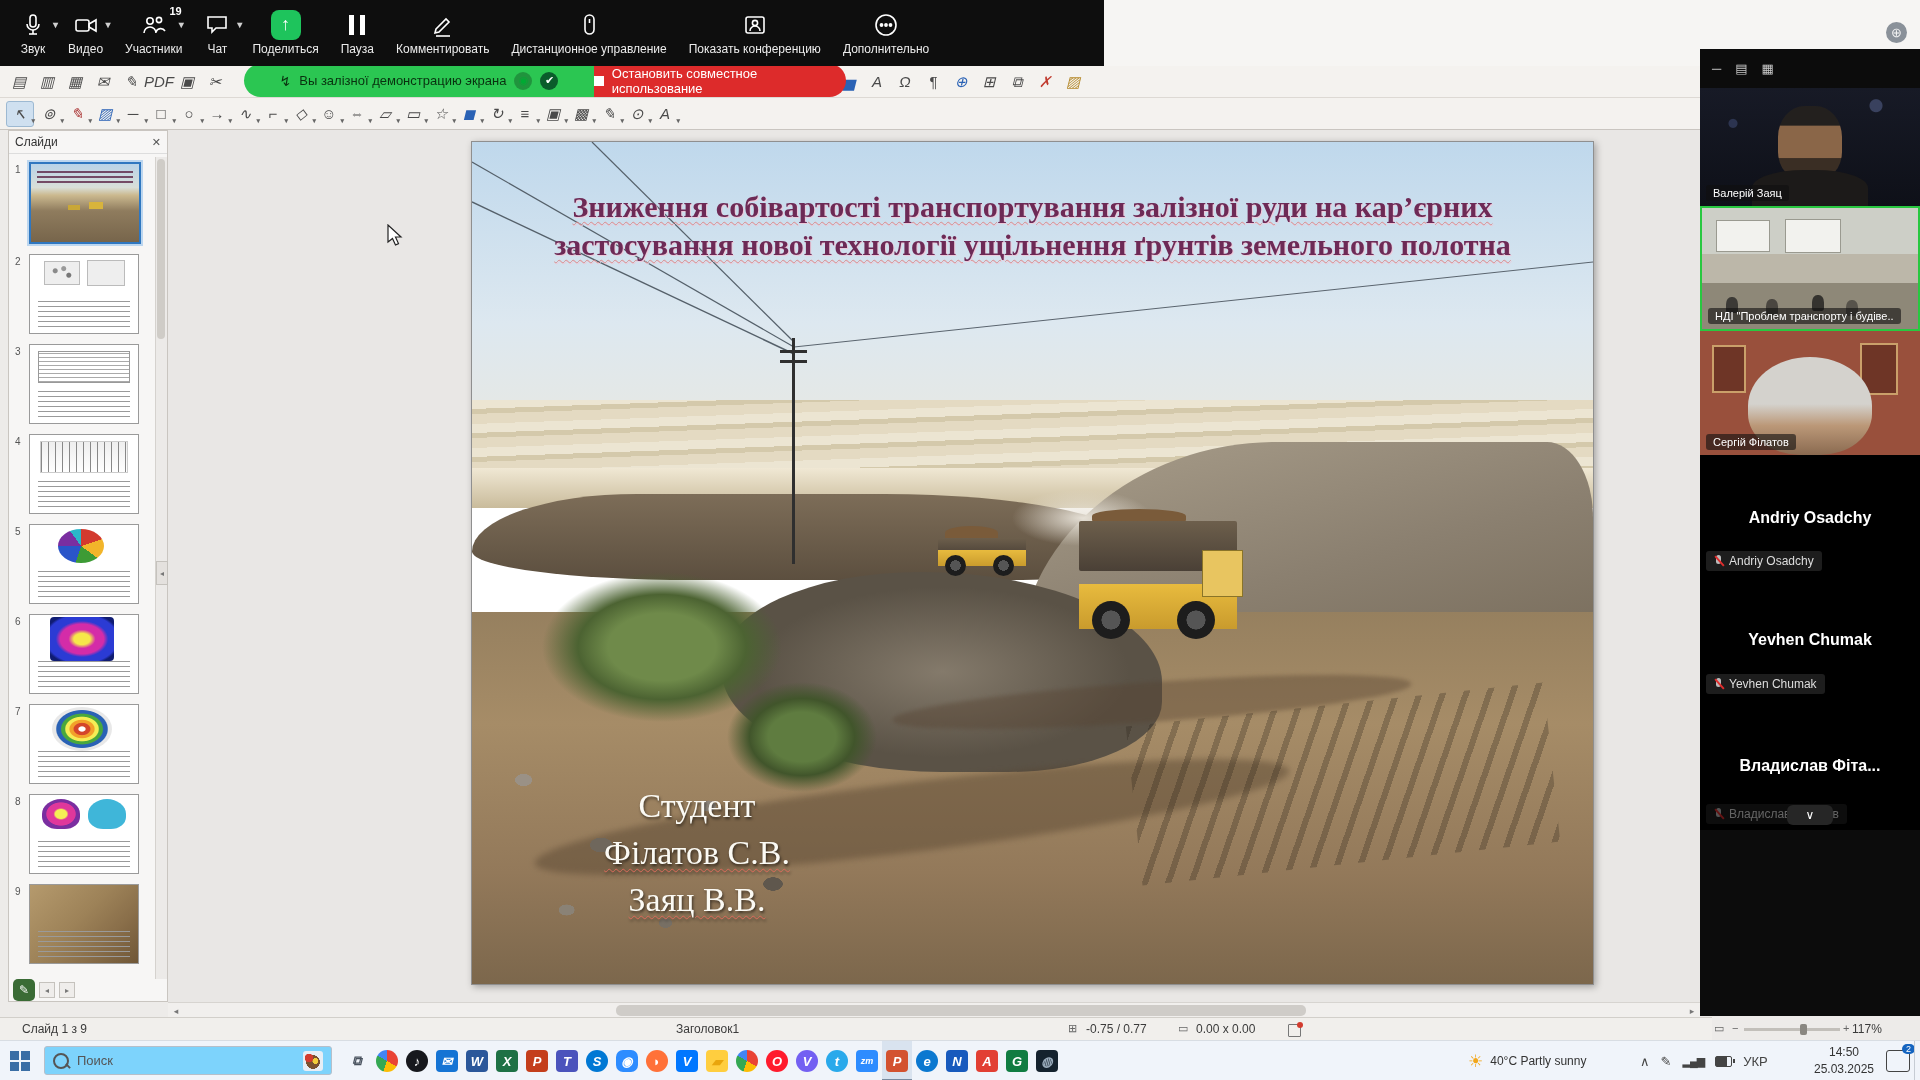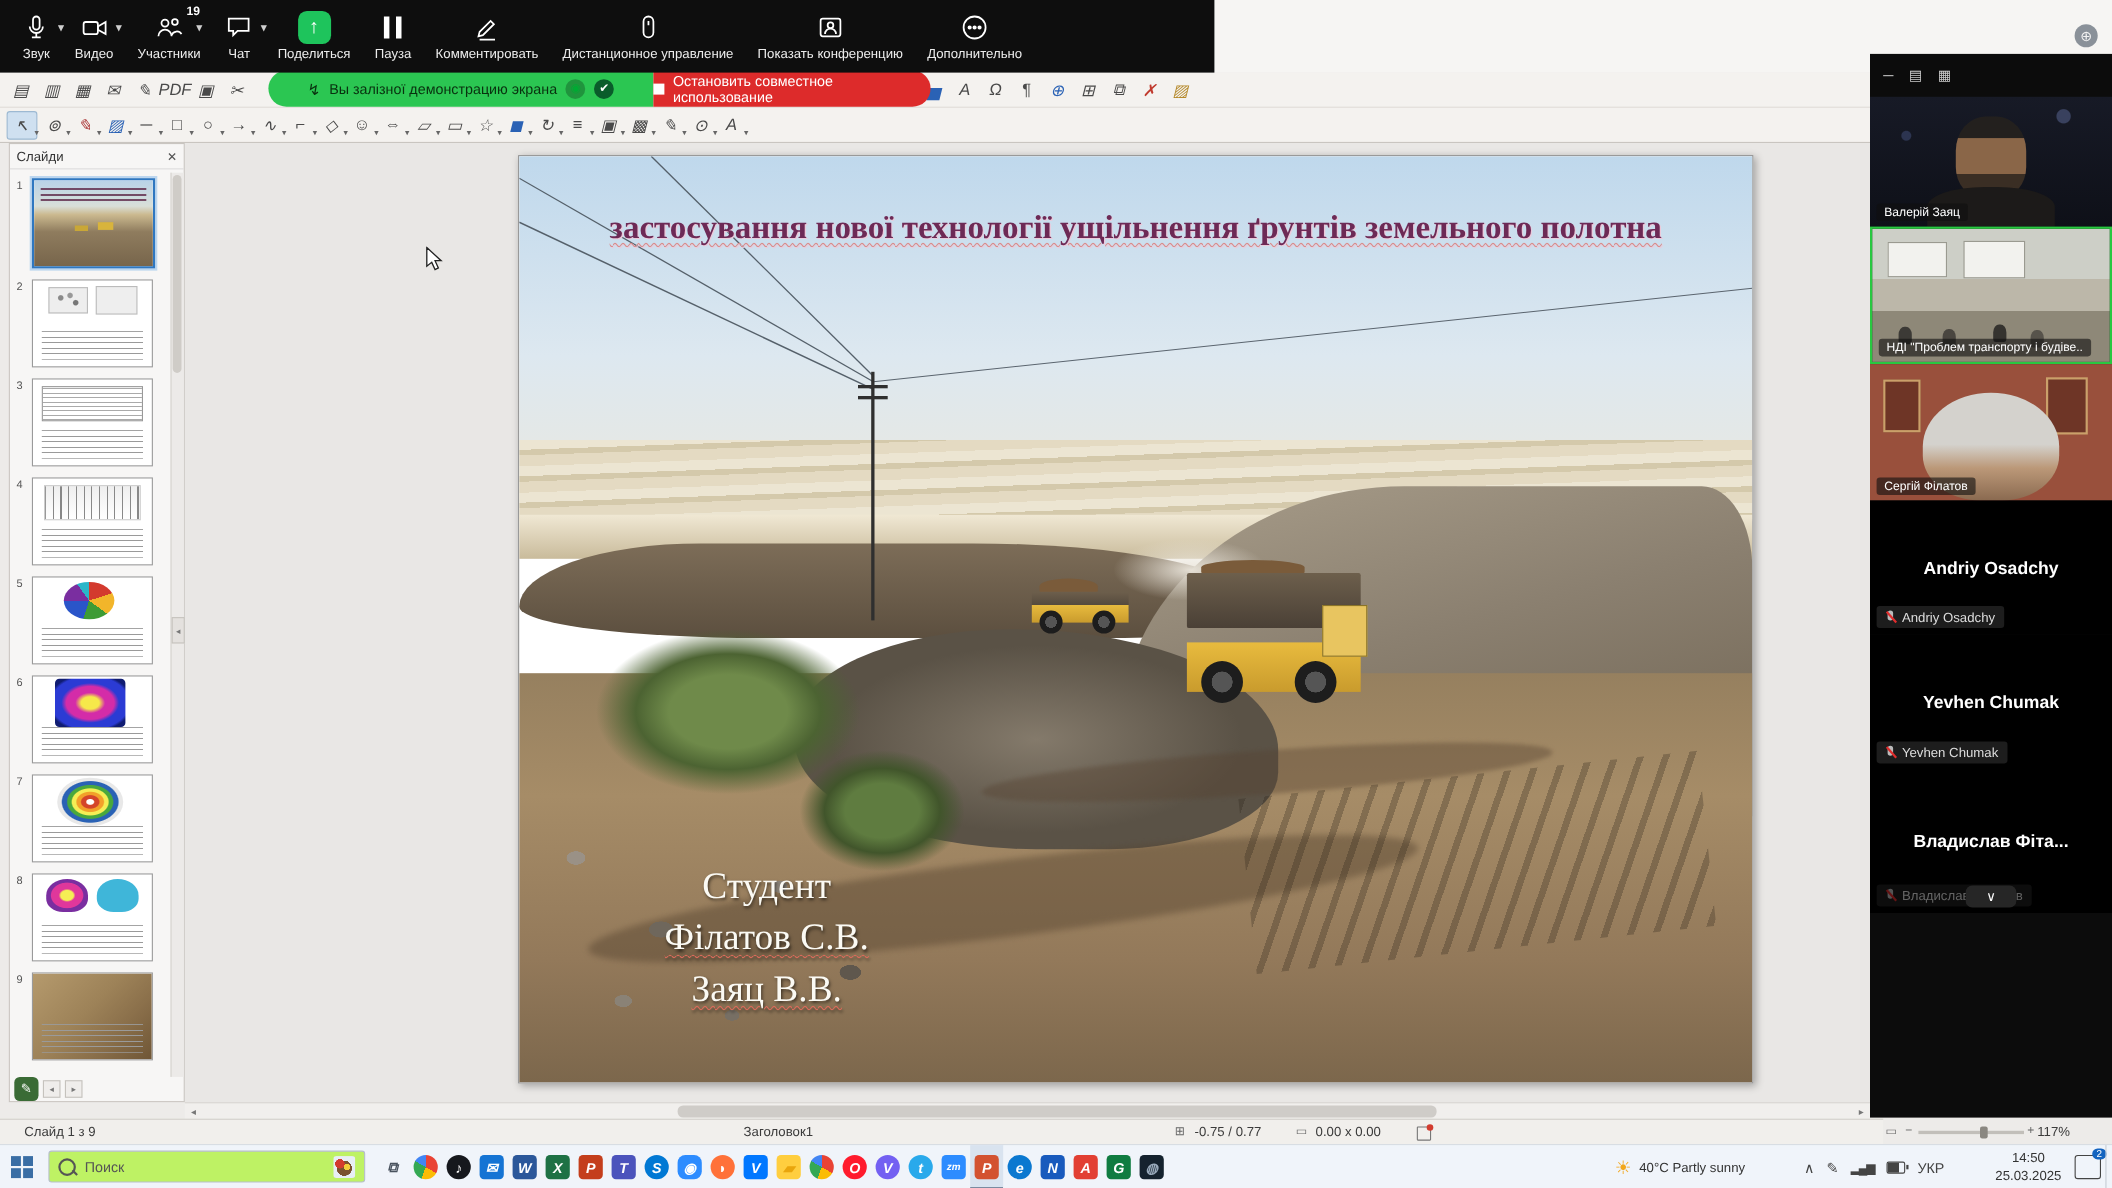--- a/index.html
+++ b/index.html
@@ -168,21 +168,21 @@
   .mic-ico::before{content:"";position:absolute;left:2px;top:0;width:5px;height:9px;background:#bbb;border-radius:3px;}
   .mic-ico::after{content:"";position:absolute;left:-1px;top:5px;width:13px;height:2px;background:#e02d2d;transform:rotate(48deg);}
   .sb-chev{position:absolute;left:87px;top:756px;width:46px;height:20px;background:#262626;border-radius:6px;
       color:#fff;display:flex;align-items:center;justify-content:center;font-size:12px;z-index:5;}
   .globe{position:absolute;left:1886px;top:22px;width:21px;height:21px;border-radius:50%;background:#8a9199;color:#f2f2f2;
       display:flex;align-items:center;justify-content:center;font-size:13px;z-index:45;}
   
   .taskbar{position:absolute;left:0;top:1040px;width:1920px;height:40px;background:#f0f4fa;border-top:1px solid #d8dde3;z-index:70;}
   .start{position:absolute;left:10px;top:10px;width:20px;height:20px;display:grid;grid-template-columns:9px 9px;grid-gap:2px;}
   .start i{background:#3a6ea5;}
-  .searchbox{position:absolute;left:44px;top:5px;width:288px;height:29px;background:#bef264;border:1px solid #b6bfca;border-radius:3px;
+  .searchbox{position:absolute;left:44px;top:5px;width:288px;height:29px;background:#7dd3fc;border:1px solid #b6bfca;border-radius:3px;
       display:flex;align-items:center;gap:8px;padding:12px 8px;box-sizing:border-box;font-size:13px;color:#555;}
   .mag{width:12px;height:12px;border:2px solid #555;border-radius:50%;position:relative;}
   .mag::after{content:"";position:absolute;left:10px;top:10px;width:6px;height:2px;background:#555;transform:rotate(45deg);}
   .bird{margin-left:auto;width:20px;height:20px;border-radius:3px;background:
       radial-gradient(circle at 30% 35%,#d23b2e 0 22%,transparent 23%),
       radial-gradient(circle at 62% 50%,#f2cd3a 0 18%,transparent 19%),
       radial-gradient(circle at 50% 55%,#7a5230 0 46%,transparent 47%),#e8eef5;}
   .apps{position:absolute;left:342px;top:0;height:40px;display:flex;align-items:center;}
   .tb-app{width:30px;height:40px;display:flex;align-items:center;justify-content:center;position:relative;}
   .tb-app.active{background:#d9e3ef;box-shadow:inset 0 -2px 0 #7a8ba0;}
@@ -474,20 +474,21 @@
     </div>
     <div class="ph truck truck2">
       <i class="ore"></i>
         <i class="bed"></i>
         <i class="body"></i>
         <i class="cab"></i>
         <i class="w1"></i>
         <i class="w2"></i>
     </div>
     <div class="slide-title">
+      <span>Зниження собівартості транспортування залізної руди на кар’єрних</span>
       <span>застосування нової технології ущільнення ґрунтів земельного полотна</span>
     </div>
     <div class="authors">
       <div><span>Студент</span></div>
       <div><span class="u">Філатов С.В.</span></div>
       <div><span class="u">Заяц В.В.</span></div>
     </div>
   </div>
 
   <svg class="cursor" width="22" height="24">

